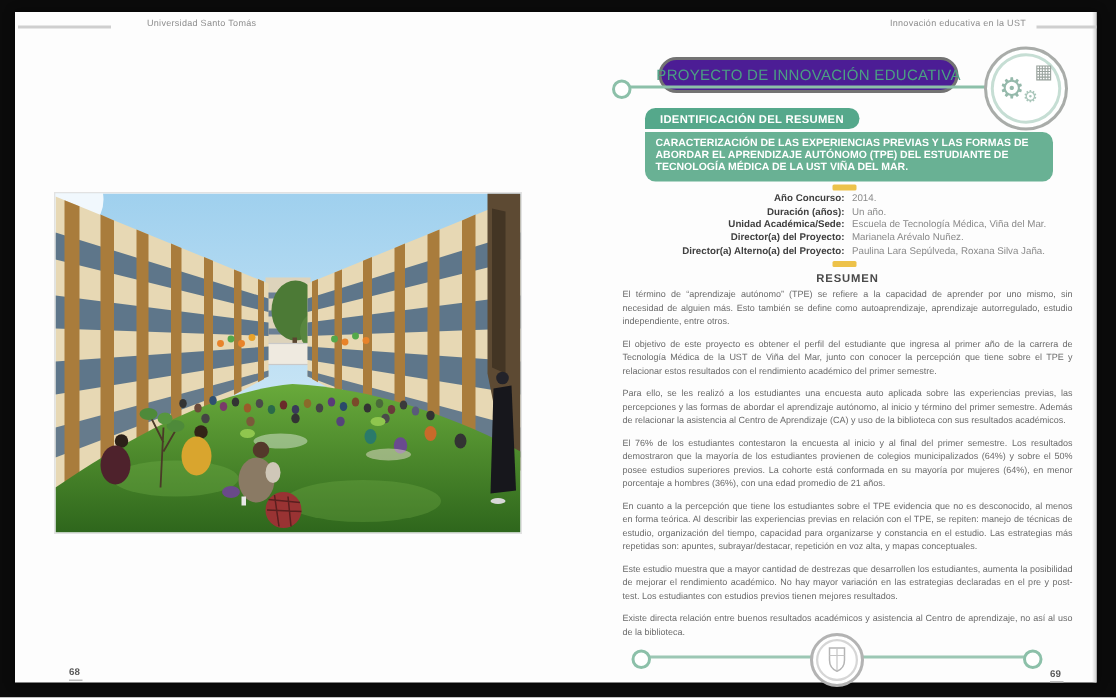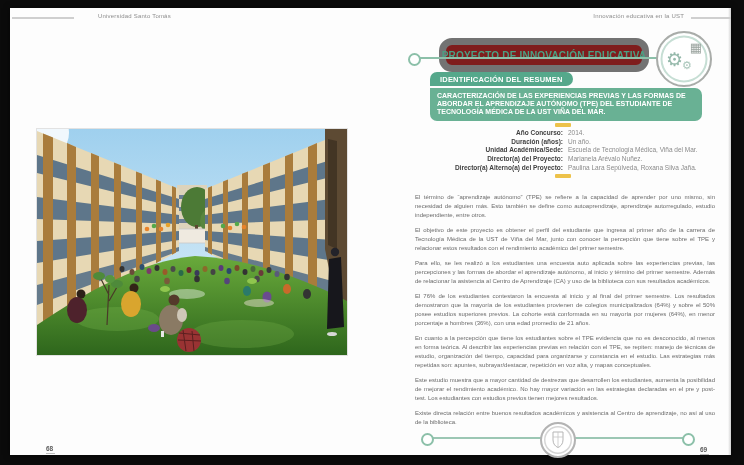--- a/index.html
+++ b/index.html
@@ -5,23 +5,23 @@
   html,body{margin:0;padding:0;}
   .stage{position:relative;width:744px;height:465px;background:#0b0b0b;overflow:hidden;
          font-family:"Liberation Sans", sans-serif;}
   .spread{position:absolute;left:10px;top:8px;width:721px;height:447px;background:#fdfdfd;
           box-shadow:0 0 6px rgba(0,0,0,.6);}
   .abs{position:absolute;}
   
   .hdr-line{height:2px;background:#cfcfcf;}
   .hdr-text{font-size:6px;color:#8d8d8d;letter-spacing:.2px;white-space:nowrap;}
   
-  .banner{left:429px;top:30px;width:196px;height:20px;border:7px solid #737373;border-radius:13px;
-          display:flex;align-items:center;justify-content:center;font-size:10px;font-weight:bold;
-          color:#4ba083;letter-spacing:.2px;background:#7f1d1d;white-space:nowrap;}
+  .banner{left:429px;top:30px;width:196px;height:20px;border:2px solid #737373;border-radius:13px;
+          display:flex;align-items:center;justify-content:center;font-size:10px;font-weight:normal;
+          color:#4ba083;letter-spacing:.2px;background:#4c1d95;white-space:nowrap;}
   .topline{left:402px;top:49px;width:256px;height:2px;background:#8cc0a9;}
   .ring{width:9px;height:9px;border:2px solid #8cc0a9;border-radius:50%;background:#fff;}
   .bigcircle{left:646px;top:23px;width:52px;height:52px;border:2px solid #a9aca9;border-radius:50%;
              background:#fff;box-shadow:inset 0 0 0 2.5px #fff, inset 0 0 0 4.5px #c6ded4;}
   .gear-lg{position:absolute;left:8px;top:17px;font-size:19px;color:#95b9ab;line-height:1;}
   .gear-sm{position:absolute;left:24px;top:27px;font-size:11px;color:#a9c6ba;line-height:1;}
   .grid-ic{position:absolute;right:8px;top:8px;font-size:13px;color:#9aa39e;line-height:1;}
   .pill{left:420px;top:64px;padding:3px 10px 2px 10px;background:#55a88b;border-radius:7px 7px 7px 0;
         color:#fff;font-size:7.5px;font-weight:bold;letter-spacing:.2px;white-space:nowrap;}
   .titleblock{left:420px;top:80px;width:258px;background:#69b194;border-radius:0 7px 7px 7px;
@@ -231,20 +231,21 @@
         <span class="meta-value">Marianela Arévalo Nuñez.</span>
       </div>
       <div class="meta-row">
         <span class="meta-label">Director(a) Alterno(a) del Proyecto:</span>
         <span class="meta-value">Paulina Lara Sepúlveda, Roxana Silva Jaña.</span>
       </div>
     </div>
 
     <div class="abs dash" style="left:545px;top:166px;"></div>
 
+    <div class="abs resumen">RESUMEN</div>
 
     <div class="abs paras">
       <p>El término de “aprendizaje autónomo” (TPE) se refiere a la capacidad de aprender por uno mismo, sin necesidad de alguien más. Esto también se define como autoaprendizaje, aprendizaje autorregulado, estudio independiente, entre otros.</p>
       <p>El objetivo de este proyecto es obtener el perfil del estudiante que ingresa al primer año de la carrera de Tecnología Médica de la UST de Viña del Mar, junto con conocer la percepción que tiene sobre el TPE y relacionar estos resultados con el rendimiento académico del primer semestre.</p>
       <p>Para ello, se les realizó a los estudiantes una encuesta auto aplicada sobre las experiencias previas, las percepciones y las formas de abordar el aprendizaje autónomo, al inicio y término del primer semestre. Además de relacionar la asistencia al Centro de Aprendizaje (CA) y uso de la biblioteca con sus resultados académicos.</p>
       <p>El 76% de los estudiantes contestaron la encuesta al inicio y al final del primer semestre. Los resultados demostraron que la mayoría de los estudiantes provienen de colegios municipalizados (64%) y sobre el 50% posee estudios superiores previos. La cohorte está conformada en su mayoría por mujeres (64%), en menor porcentaje a hombres (36%), con una edad promedio de 21 años.</p>
       <p>En cuanto a la percepción que tiene los estudiantes sobre el TPE evidencia que no es desconocido, al menos en forma teórica. Al describir las experiencias previas en relación con el TPE, se repiten: manejo de técnicas de estudio, organización del tiempo, capacidad para organizarse y constancia en el estudio. Las estrategias más repetidas son: apuntes, subrayar/destacar, repetición en voz alta, y mapas conceptuales.</p>
       <p>Este estudio muestra que a mayor cantidad de destrezas que desarrollen los estudiantes, aumenta la posibilidad de mejorar el rendimiento académico. No hay mayor variación en las estrategias declaradas en el pre y post-test. Los estudiantes con estudios previos tienen mejores resultados.</p>
       <p>Existe directa relación entre buenos resultados académicos y asistencia al Centro de aprendizaje, no así al uso de la biblioteca.</p>
     </div>

